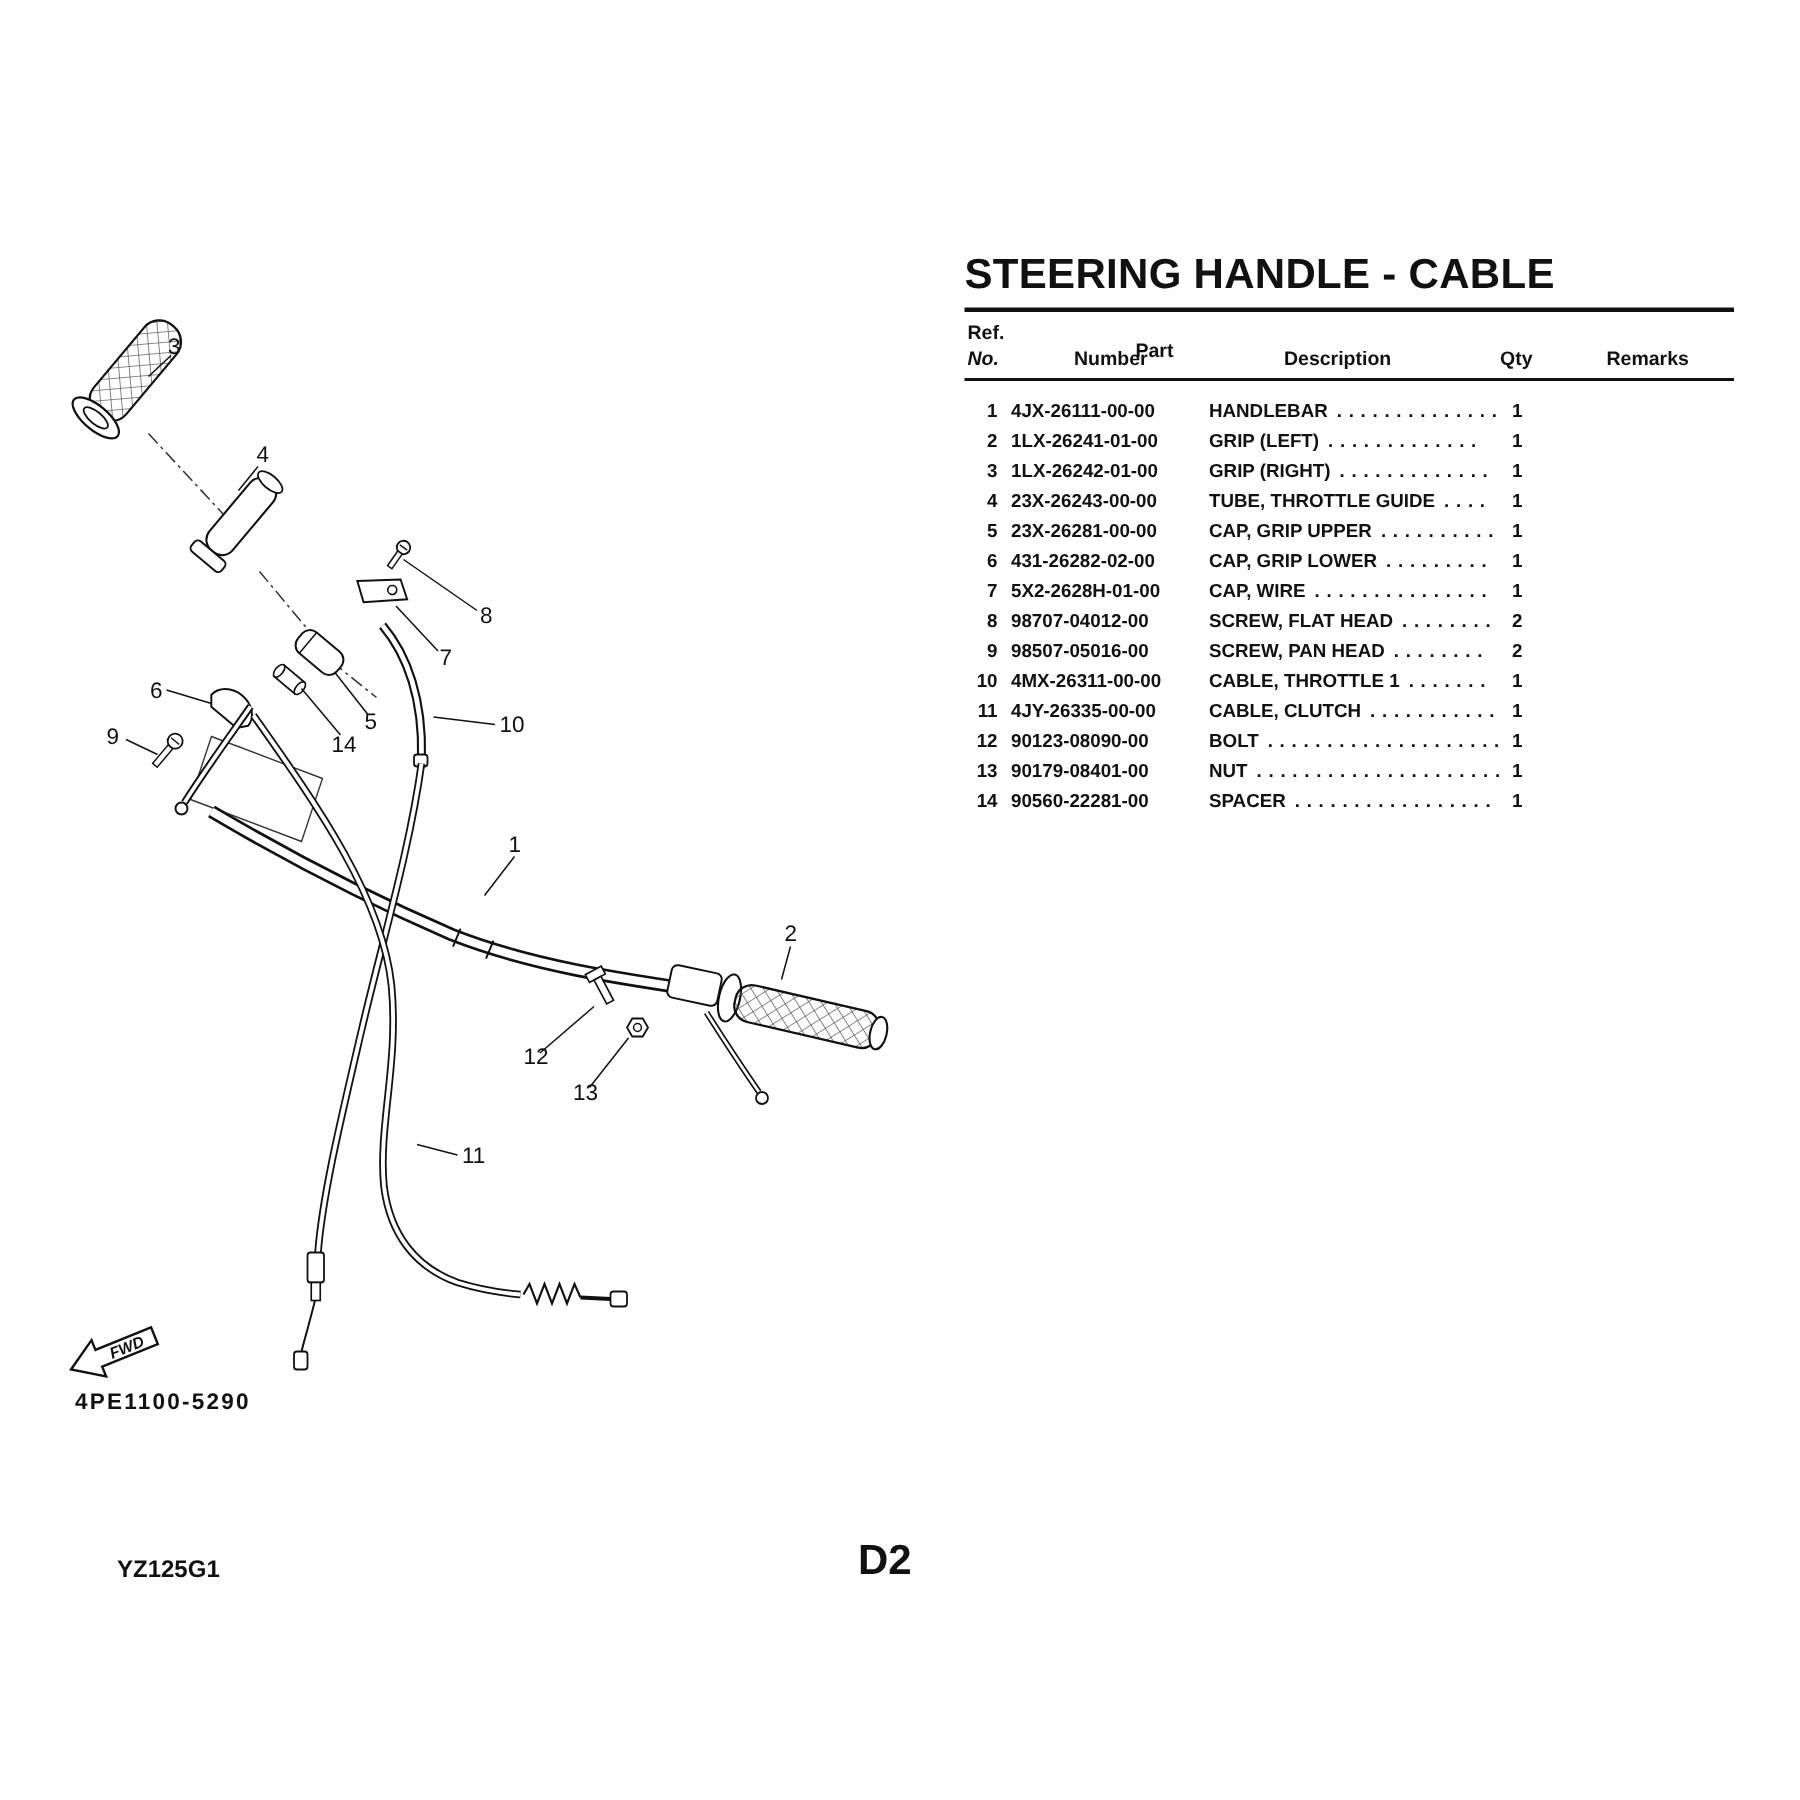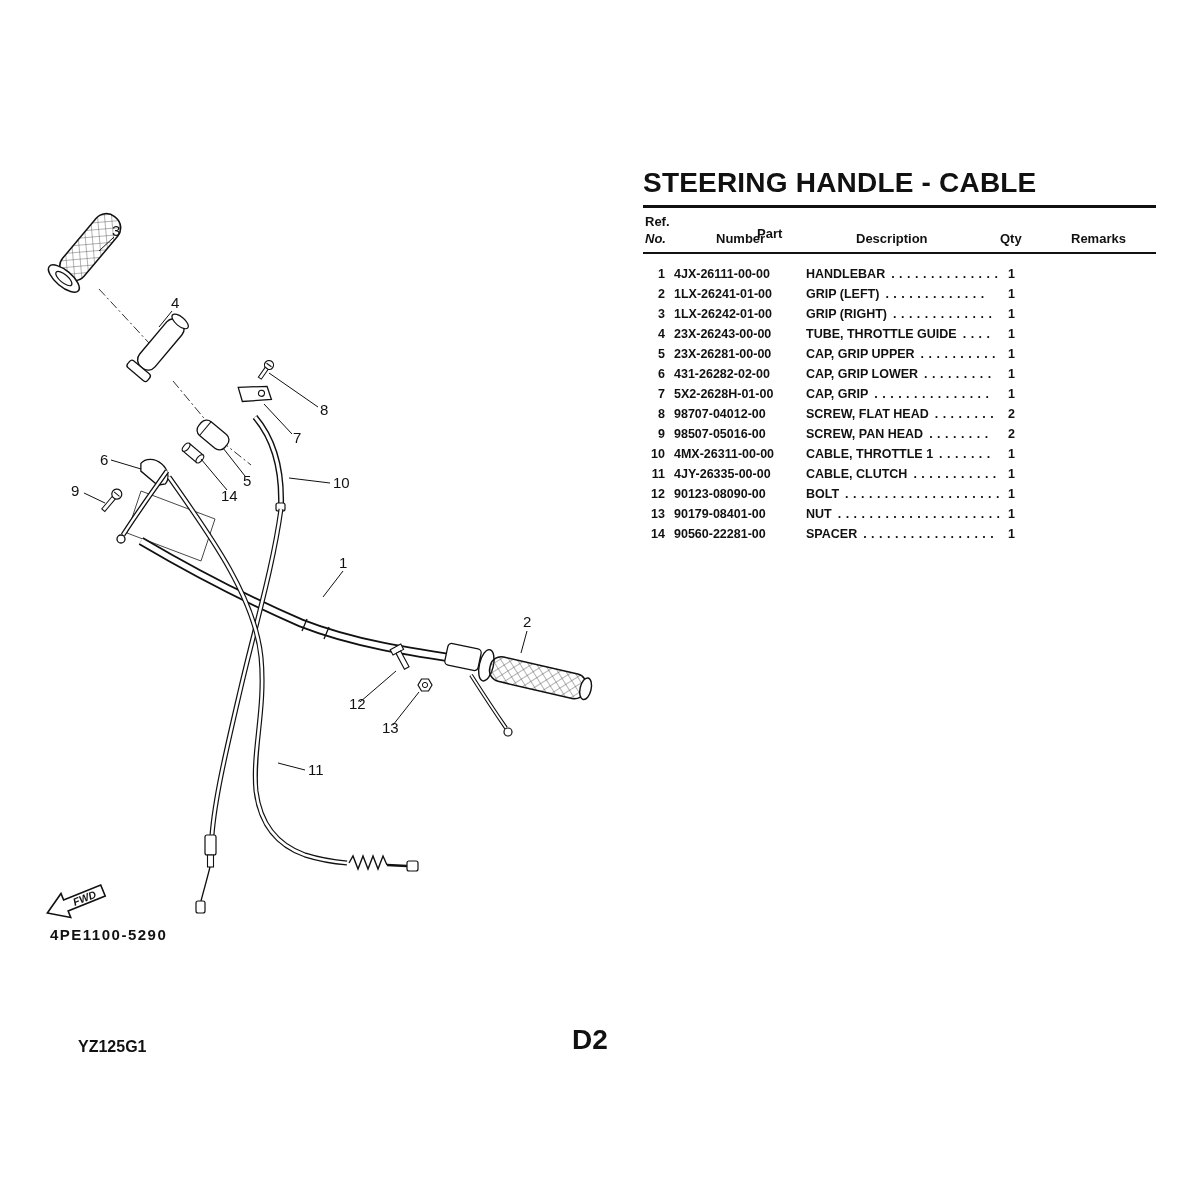--- a/index.html
+++ b/index.html
@@ -268,21 +268,21 @@
         <span class="c-desc-text">CAP, GRIP LOWER</span><span class="c-desc-dots">. . . . . . . . .</span>
       </span>
       <span class="c-qty">1</span>
       <span class="c-remarks"></span>
     </div>
 
     <div class="trow">
       <span class="c-ref">7</span>
       <span class="c-part">5X2-2628H-01-00</span>
       <span class="c-desc">
-        <span class="c-desc-text">CAP, GRIP</span><span class="c-desc-dots">. . . . . . . . . . . . . . .</span>
+        <span class="c-desc-text">CAP, WIRE</span><span class="c-desc-dots">. . . . . . . . . . . . . . .</span>
       </span>
       <span class="c-qty">1</span>
       <span class="c-remarks"></span>
     </div>
 
     <div class="trow">
       <span class="c-ref">8</span>
       <span class="c-part">98707-04012-00</span>
       <span class="c-desc">
         <span class="c-desc-text">SCREW, FLAT HEAD</span><span class="c-desc-dots">. . . . . . . .</span>

